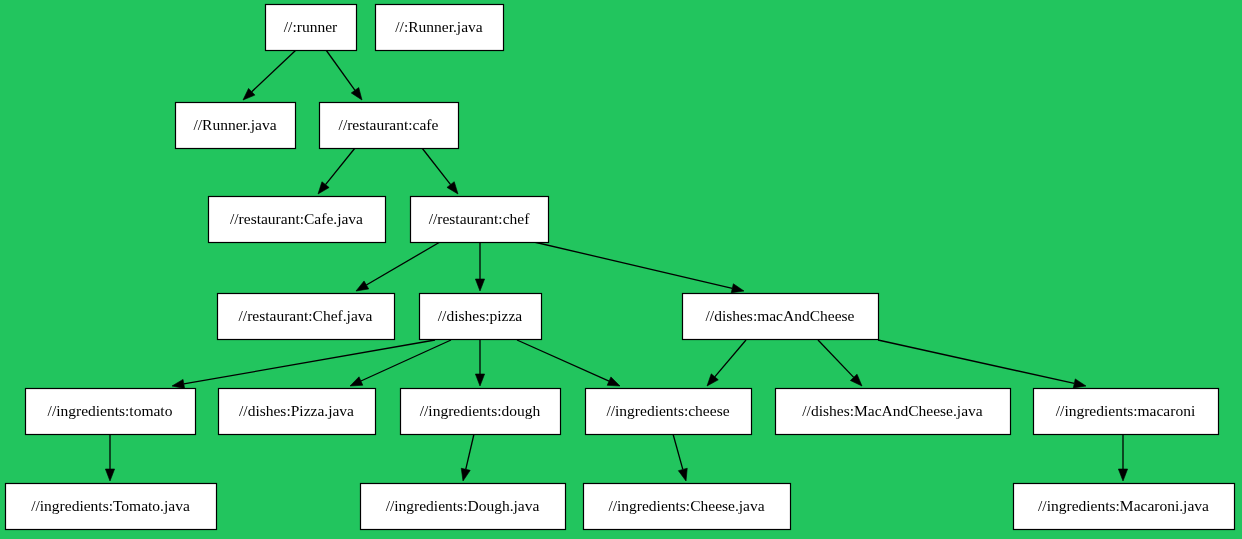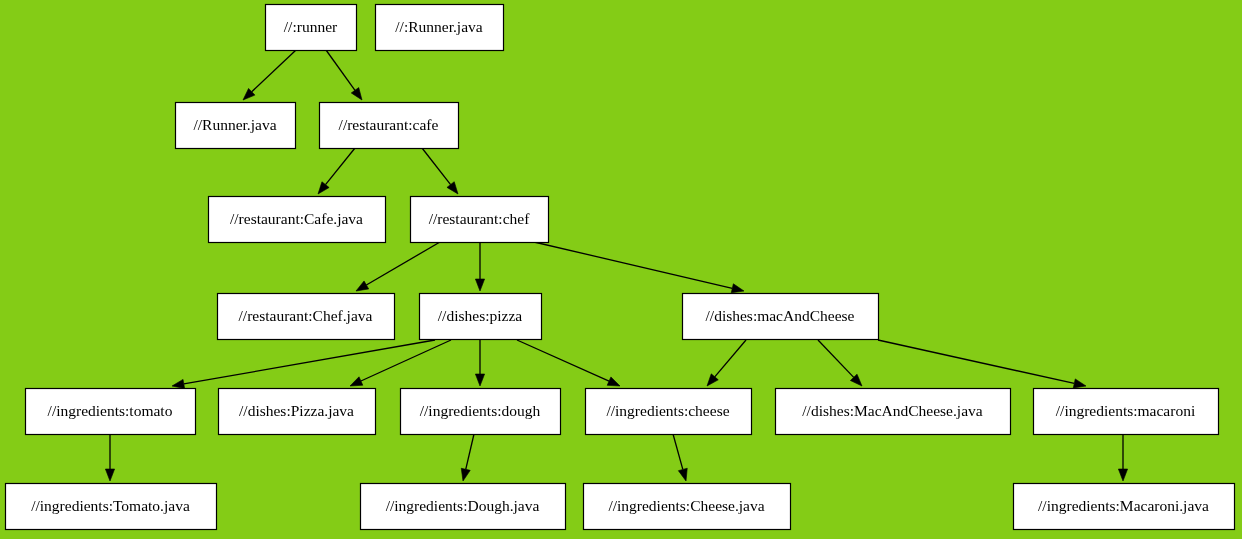--- a/index.html
+++ b/index.html
@@ -5,21 +5,21 @@
 <style>
   html, body {
     margin: 0;
     padding: 0;
     background: #ffffff;
   }
   #graph-root {
     position: relative;
     width: 1242px;
     height: 539px;
-    background: #84cc16;
+    background: #22c55e;
     overflow: hidden;
     font-family: "Liberation Serif", "DejaVu Serif", serif;
   }
   svg#graph-canvas {
     position: absolute;
     top: 0;
     left: 0;
     width: 1242px;
     height: 539px;
     display: block;

